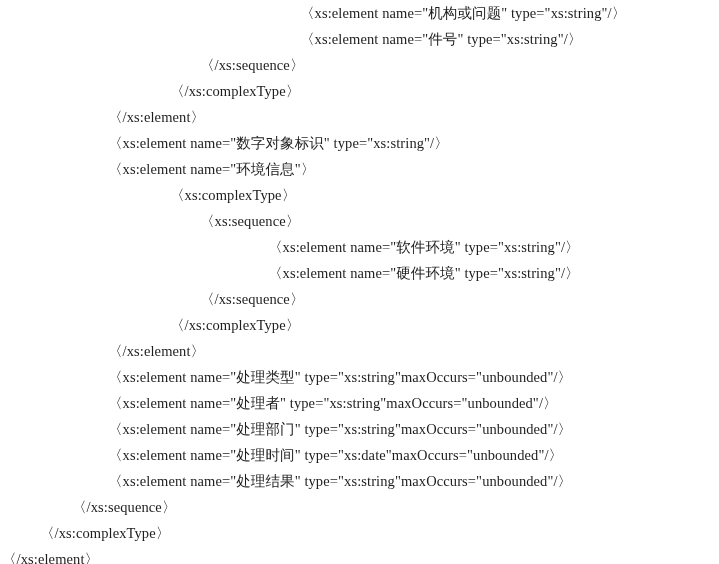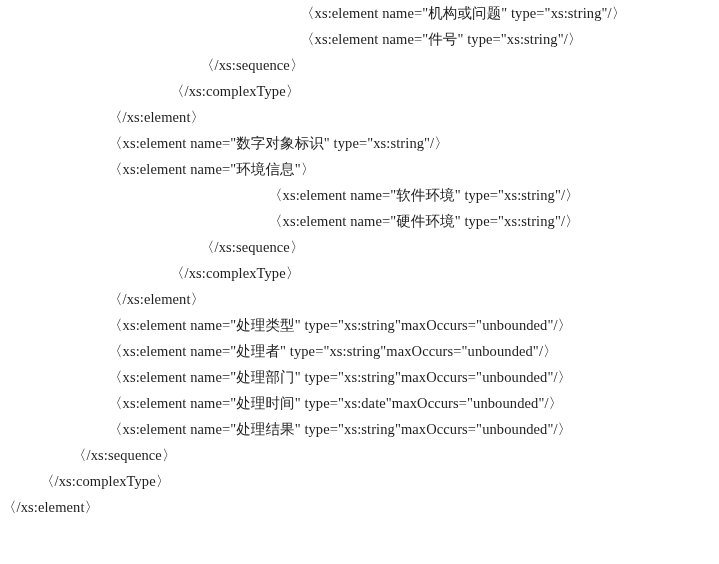--- a/index.html
+++ b/index.html
@@ -48,20 +48,22 @@
 
 <div id="doc">
 
 <div class="line i9">〈xs:element name="机构或问题" type="xs:string"/〉</div>
     <div class="line i9">〈xs:element name="件号" type="xs:string"/〉</div>
     <div class="line i6">〈/xs:sequence〉</div>
     <div class="line i5">〈/xs:complexType〉</div>
     <div class="line i3">〈/xs:element〉</div>
     <div class="line i3">〈xs:element name="数字对象标识" type="xs:string"/〉</div>
     <div class="line i3">〈xs:element name="环境信息"〉</div>
+    <div class="line i5">〈xs:complexType〉</div>
+    <div class="line i6">〈xs:sequence〉</div>
     <div class="line i8">〈xs:element name="软件环境" type="xs:string"/〉</div>
     <div class="line i8">〈xs:element name="硬件环境" type="xs:string"/〉</div>
     <div class="line i6">〈/xs:sequence〉</div>
     <div class="line i5">〈/xs:complexType〉</div>
     <div class="line i3">〈/xs:element〉</div>
     <div class="line i3">〈xs:element name="处理类型" type="xs:string"maxOccurs="unbounded"/〉</div>
     <div class="line i3">〈xs:element name="处理者" type="xs:string"maxOccurs="unbounded"/〉</div>
     <div class="line i3">〈xs:element name="处理部门" type="xs:string"maxOccurs="unbounded"/〉</div>
     <div class="line i3">〈xs:element name="处理时间" type="xs:date"maxOccurs="unbounded"/〉</div>
     <div class="line i3">〈xs:element name="处理结果" type="xs:string"maxOccurs="unbounded"/〉</div>

